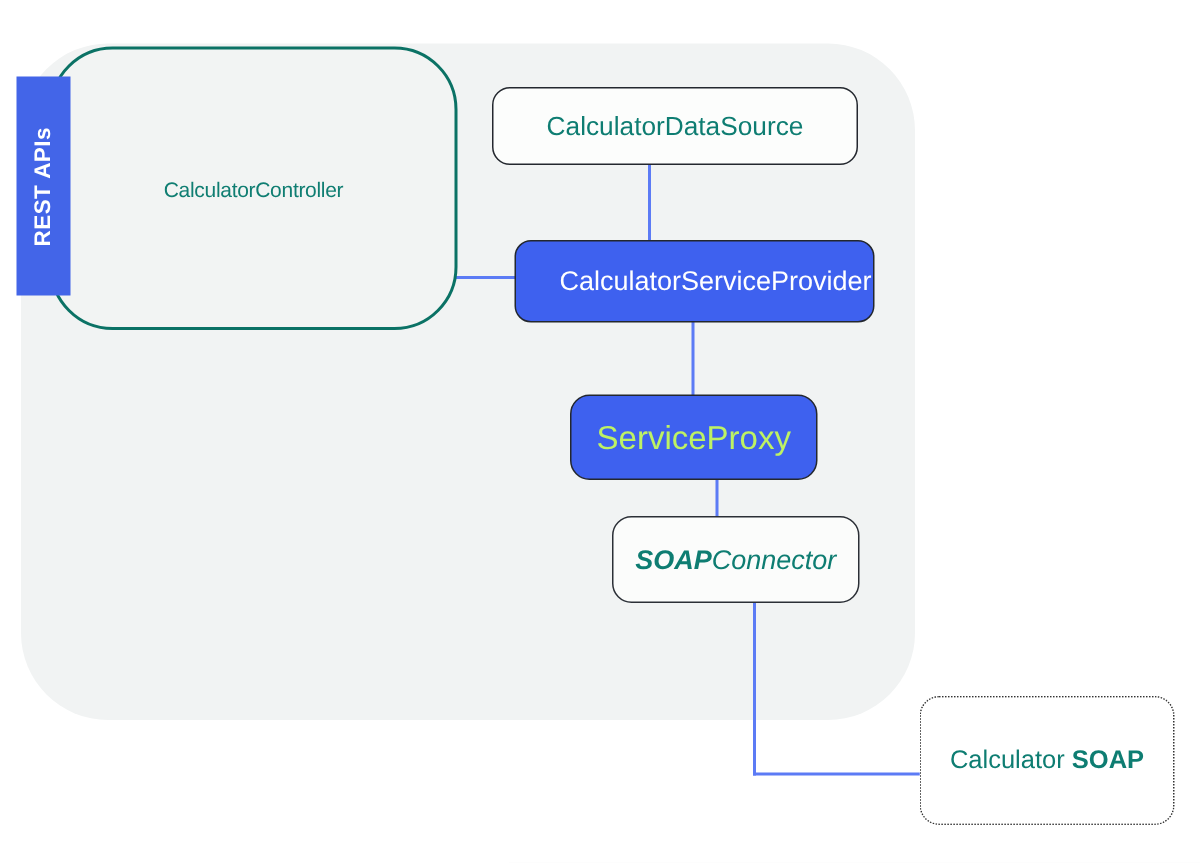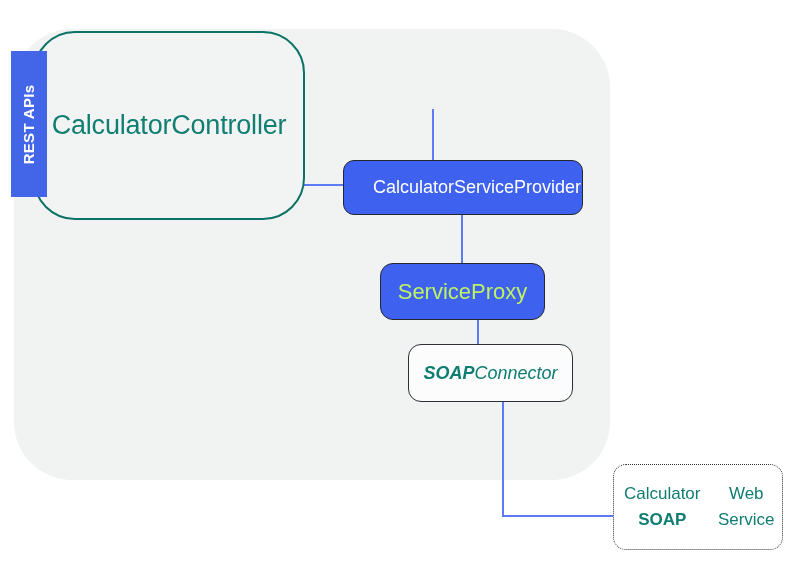--- a/index.html
+++ b/index.html
@@ -47,21 +47,21 @@
     justify-content: center;
     text-align: center;
     z-index: 2;
   }
   .controller {
     left: 33px; top: 31px; width: 272px; height: 189px;
     background: #F2F4F3;
     border: 2.5px solid #0B7265;
     border-radius: 42px;
     color: #107E72;
-    font-size: 27px;
+    font-size: 14px;
     letter-spacing: -0.2px;
   }
   .rest-tab {
     position: absolute;
     left: 11px; top: 51px; width: 36px; height: 146px;
     background: #4365E8;
     z-index: 3;
     display: flex;
     align-items: center;
     justify-content: center;
@@ -135,31 +135,33 @@
   <div class="connector c5h"></div>
 
   <div class="node controller">
     <span>CalculatorController</span>
   </div>
 
   <div class="rest-tab">
     <span>REST APIs</span>
   </div>
 
+  <div class="node datasource">
+    <span>CalculatorDataSource</span>
+  </div>
 
   <div class="node serviceprovider">
     <span>CalculatorServiceProvider</span>
   </div>
 
   <div class="node serviceproxy">
     <span>ServiceProxy</span>
   </div>
 
   <div class="node soapconnector">
     <span><span class="bold-seg">SOAP</span><span>Connector</span></span>
   </div>
 
   <div class="node webservice">
     <div><span>Calculator </span><span class="bold-seg">SOAP</span></div>
-    <div>Web Service</div>
   </div>
 
 </div>
 
 </body></html>

